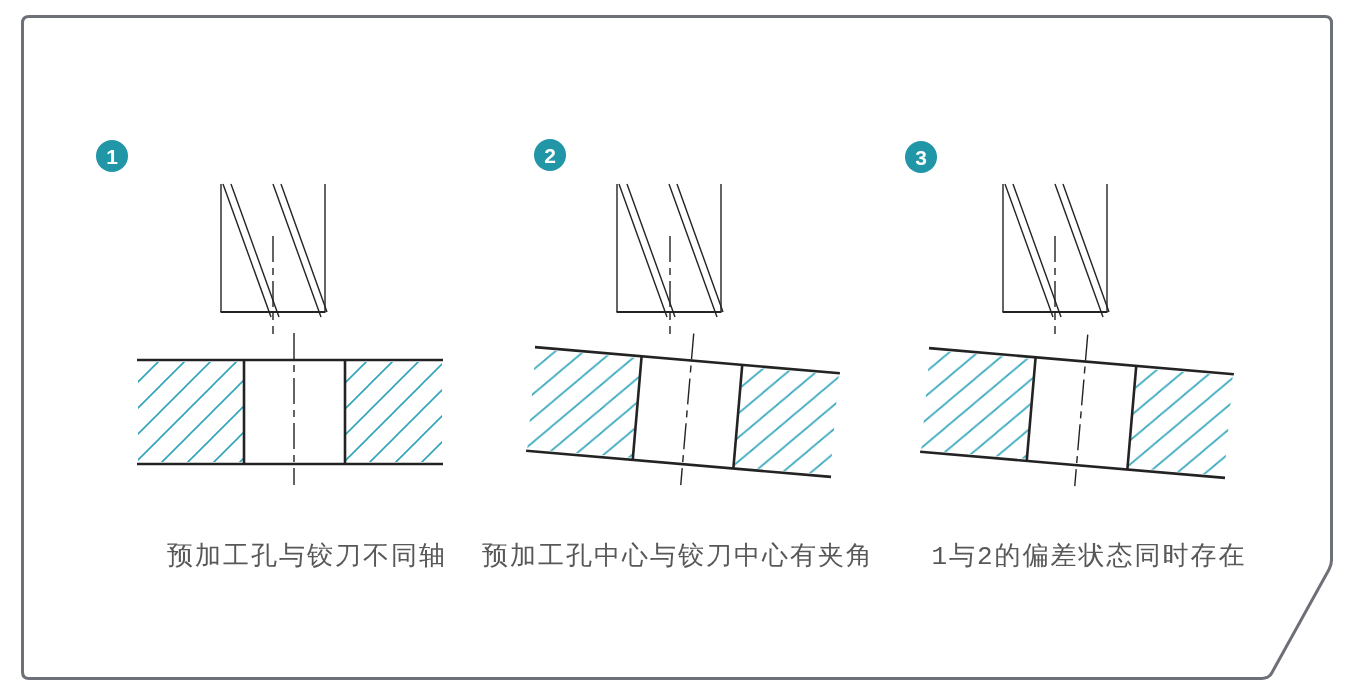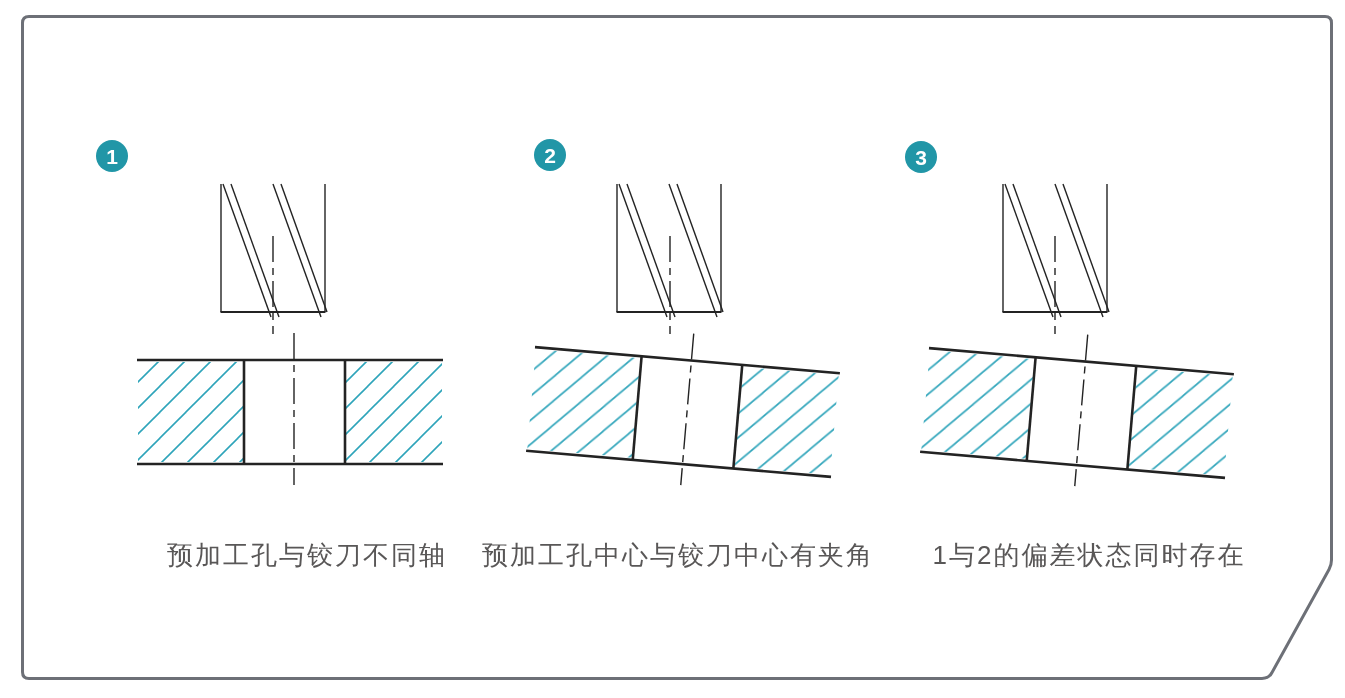--- a/index.html
+++ b/index.html
@@ -34,21 +34,21 @@
   .caption{
     position:absolute;top:538px;transform:translateX(-50%);
     white-space:nowrap;color:var(--caption-gray);
     font-size:26px;letter-spacing:2px;
   }
   .badge-1{left:96px;top:140px;}
   .badge-2{left:534px;top:139px;}
   .badge-3{left:905px;top:141px;}
   .caption-1{left:307px;}
   .caption-2{left:678px;}
-  .caption-3{left:1089px;}
+  .caption-3{left:1089px;font-family:Liberation Mono, monospace;}
 </style>
 </head>
 <body>
 
 <div class="canvas">
 
   <svg class="diagram-svg" width="1345" height="698" viewBox="0 0 1345 698">
     <defs>
       <pattern id="hatch" patternUnits="userSpaceOnUse" width="26" height="26">
         <path class="hatchline" d="M0,26 L26,0"></path>

